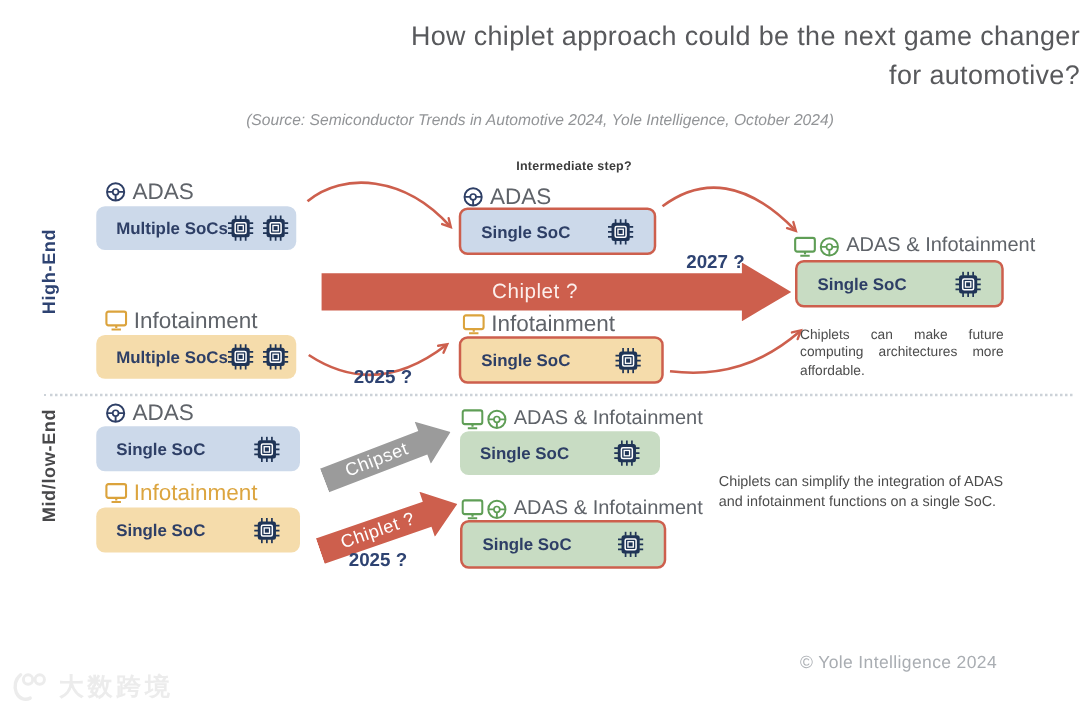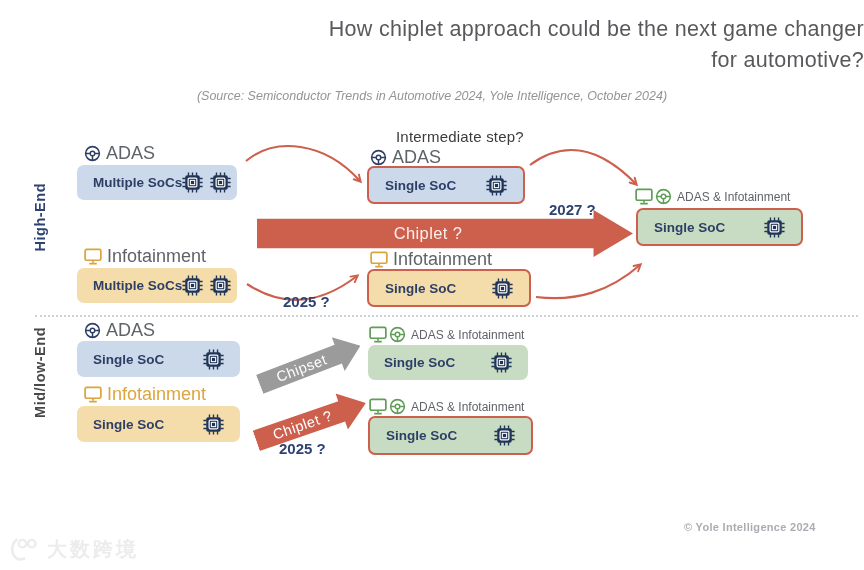--- a/index.html
+++ b/index.html
@@ -17,39 +17,39 @@
     font-style:italic;font-size:12.5px;color:#929497;margin-top:12px;
   }
   .vlabel{position:absolute;writing-mode:vertical-rl;transform:rotate(180deg);
     font-weight:700;font-size:14.5px;letter-spacing:0.5px;}
   .vlabel.high{left:32px;top:183px;color:#2e4372;}
   .vlabel.midlow{left:32px;top:327px;color:#48484a;}
 
   .dev-label{position:absolute;display:flex;align-items:center;gap:5px;
     font-size:18px;color:#5f6369;font-weight:500;white-space:nowrap;}
   .dev-label .ic{display:inline-flex;line-height:0;}
-  .combo{gap:2px;font-size:12px;}
+  .combo{gap:2px;font-size:16px;}
   .combo .txt{margin-left:3px;}
   .ic-navy{color:#2e3f66;}
   .ic-orange{color:#dba33c;}
   .ic-green{color:#5f9e56;}
   .txt-orange{color:#dca53f;}
 
   .soc-box{position:absolute;border-radius:7px;display:flex;align-items:center;
     justify-content:space-between;padding:0 16px;box-sizing:border-box;
     font-weight:700;color:#2e3f66;font-size:13.5px;white-space:nowrap;}
   .bg-blue{background:#ccd9ea;}
   .bg-tan{background:#f5dcab;}
   .bg-green{background:#c8dcc3;}
   .red-border{border:2.5px solid #cd5f4d;}
   .chips{display:flex;gap:7px;line-height:0;color:#1f3456;}
 
   .year{position:absolute;color:#2e4372;font-size:15px;font-weight:600;white-space:nowrap;}
-  .intermediate{position:absolute;left:396px;top:128px;font-size:15px;
-    font-weight:400;color:#3c3c3c;letter-spacing:0.2px;}
+  .intermediate{position:absolute;left:413px;top:128px;font-size:10px;
+    font-weight:700;color:#3c3c3c;letter-spacing:0.2px;}
 
   .big-arrow{
     position:absolute;left:257px;top:210px;width:376px;height:47px;background:#cd5f4d;
     clip-path:polygon(0 18.5%,89.5% 18.5%,89.5% 0,100% 50%,89.5% 100%,89.5% 81.5%,0 81.5%);
     display:flex;align-items:center;justify-content:center;
     color:#fcefec;font-size:16.5px;padding-right:34px;box-sizing:border-box;letter-spacing:0.4px;
   }
   .small-arrow{
     position:absolute;display:flex;align-items:center;justify-content:center;
     clip-path:polygon(0 22%,78% 22%,78% 0,100% 50%,78% 100%,78% 78%,0 78%);
@@ -61,21 +61,21 @@
 
   .note{position:absolute;color:#4c4c4c;line-height:1.3;}
   .note1{left:640px;top:261px;width:163px;font-size:11px;text-align:justify;}
   .note2{left:575px;top:379px;width:237px;font-size:11.5px;line-height:1.35;}
 
   .separator{position:absolute;left:35px;top:315px;width:823px;height:0;
     border-top:2px dotted #ccd2d8;}
 
   .overlay{position:absolute;left:0;top:0;pointer-events:none;}
 
-  .copyright{position:absolute;left:684px;top:521px;font-size:11px;color:#a9adb2;letter-spacing:0.3px;font-weight:bold;}
+  .copyright{position:absolute;left:640px;top:521px;font-size:14px;color:#a9adb2;letter-spacing:0.3px;}
   .watermark{position:absolute;left:8px;top:536px;display:flex;align-items:center;gap:5px;
     color:#ececec;font-weight:700;font-size:20px;letter-spacing:3px;}
 </style>
 </head>
 <body>
 
 <div class="canvas">
 
   <div class="title">How chiplet approach could be the next game changer
 for automotive?</div>
@@ -245,20 +245,21 @@
             <g stroke="currentColor" stroke-width="1.7">
               <path fill="none" d="M8 0.5 V4.5 M13 0.5 V4.5 M18 0.5 V4.5 M8 21.5 V25.5 M13 21.5 V25.5 M18 21.5 V25.5 M0.5 8 H4.5 M0.5 13 H4.5 M0.5 18 H4.5 M21.5 8 H25.5 M21.5 13 H25.5 M21.5 18 H25.5"></path>
             </g>
             <rect x="4" y="4" width="18" height="18" rx="2.5" fill="currentColor"></rect>
             <rect x="7.6" y="7.6" width="10.8" height="10.8" rx="1.5" fill="none" stroke="#ffffff" stroke-width="1.5"></rect>
             <rect x="9.7" y="9.7" width="6.6" height="6.6" fill="#ffffff"></rect>
             <rect x="11" y="11" width="4" height="4" fill="currentColor"></rect>
           </svg></span>
       </span>
   </div>
+  <div class="note note1">Chiplets can make future computing architectures more affordable.</div>
 
   <div class="separator"></div>
 
   <div class="dev-label" style="left:84px;top:320px;">
     <span class="ic ic-navy">
         <svg viewBox="0 0 20 20" width="17" height="17">
           <circle cx="10" cy="10" r="8.1" fill="none" stroke="currentColor" stroke-width="1.8"></circle>
           <circle cx="10" cy="10" r="2.7" fill="none" stroke="currentColor" stroke-width="1.6"></circle>
           <path d="M2.2 10 H7.3 M12.7 10 H17.8 M10 12.7 V18" stroke="currentColor" stroke-width="1.8" fill="none"></path>
         </svg>
@@ -367,20 +368,21 @@
               <path fill="none" d="M8 0.5 V4.5 M13 0.5 V4.5 M18 0.5 V4.5 M8 21.5 V25.5 M13 21.5 V25.5 M18 21.5 V25.5 M0.5 8 H4.5 M0.5 13 H4.5 M0.5 18 H4.5 M21.5 8 H25.5 M21.5 13 H25.5 M21.5 18 H25.5"></path>
             </g>
             <rect x="4" y="4" width="18" height="18" rx="2.5" fill="currentColor"></rect>
             <rect x="7.6" y="7.6" width="10.8" height="10.8" rx="1.5" fill="none" stroke="#ffffff" stroke-width="1.5"></rect>
             <rect x="9.7" y="9.7" width="6.6" height="6.6" fill="#ffffff"></rect>
             <rect x="11" y="11" width="4" height="4" fill="currentColor"></rect>
           </svg></span>
       </span>
   </div>
 
+  <div class="note note2">Chiplets can simplify the integration of ADAS and infotainment functions on a single SoC.</div>
 
   <div class="copyright">© Yole Intelligence 2024</div>
   <div class="watermark">
     <svg viewBox="0 0 40 30" width="34" height="26">
       <path d="M10 3 C5 7 3.5 14 6 20 C8.5 25.5 14 27.5 19 25" fill="none" stroke="#ececec" stroke-width="3.2" stroke-linecap="round"></path>
       <circle cx="17" cy="7.5" r="4.4" fill="none" stroke="#ececec" stroke-width="2.8"></circle>
       <circle cx="28" cy="7.5" r="4.4" fill="none" stroke="#ececec" stroke-width="2.8"></circle>
     </svg>
     <span>大数跨境</span>
   </div>

